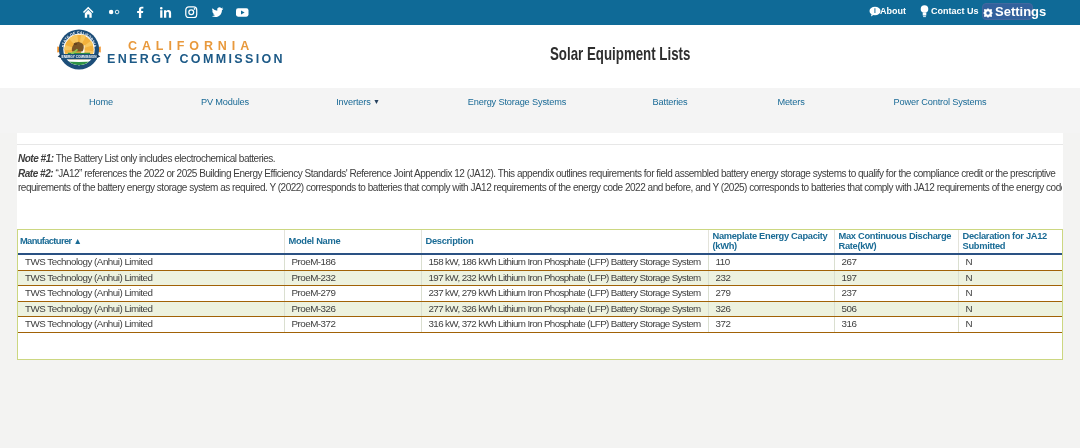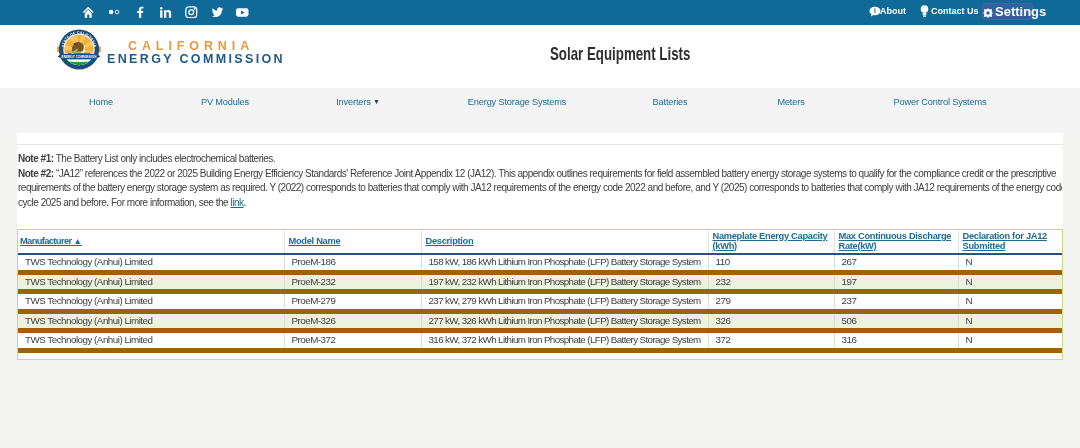--- a/index.html
+++ b/index.html
@@ -14,29 +14,29 @@
 .title { position:absolute; top:17.5px; left:550px; width:300px; font-size:19px; font-weight:bold; color:#2e2e2e; transform:scaleX(0.70); transform-origin:left top; white-space:nowrap; }
 .logotxt1 { position:absolute; left:107px; top:14px; font-size:12.5px; font-weight:bold; color:#e8993c; letter-spacing:4.9px; white-space:nowrap;margin-left:21px; }
 .logotxt2 { position:absolute; left:107px; top:27px; font-size:12.5px; font-weight:bold; color:#1d5a87; letter-spacing:2.35px; white-space:nowrap; }
 
 .nav { position:absolute; top:88px; left:0; width:1080px; height:45px; background:#f4f4f4; }
 .navlink { position:absolute; top:9px; transform:translateX(-50%); font-size:9.2px; letter-spacing:-0.15px; color:#1a6a96; white-space:nowrap; }
 
 .panel { position:absolute; top:133px; left:17px; width:1046px; height:227px; background:#fff; }
 .subline { position:absolute; top:11px; left:0; width:1046px; height:1px; background:#e7e7e7; }
 .notes { position:absolute; top:19px; left:1px; font-size:10px; color:#3e3e3e; line-height:14.6px; letter-spacing:-0.48px; white-space:nowrap; width:1044px; overflow:hidden; }
-.notes b { letter-spacing:-0.48px; }
+.notes b { letter-spacing:-0.48px;font-style:italic; }
 .notes a { color:#1a6a96; text-decoration:underline; }
 
 .tblwrap { position:absolute; top:96px; left:0; width:1046px; height:131px; border:1px solid #ccd781; background:#fff; }
 table { border-collapse:collapse; table-layout:fixed; width:1044px; font-size:9.8px; color:#404040; }
 th { text-align:left; vertical-align:middle; height:24px; padding:0 0 0 4px; font-size:9.3px; letter-spacing:-0.3px; line-height:9.7px; color:#1a6b95; border-right:1px solid #e3e3da; }
-th span { text-decoration:underline; }
+th span { }
 thead tr { border-bottom:2px solid #2a5183; }
-td { padding:0 0 0 7px; height:14.6px; line-height:14.6px; border-right:1px solid #dadfd0; border-bottom:5px solid #a16207; letter-spacing:-0.5px; white-space:nowrap; overflow:hidden; }
+td { padding:0 0 0 7px; height:14.6px; line-height:14.6px; border-right:1px solid #dadfd0; border-bottom:1px solid #a16207; letter-spacing:-0.5px; white-space:nowrap; overflow:hidden; }
 tr.alt { background:#edf2df; }
 </style>
 </head>
 <body>
 <div class="topbar">
   <svg class="tbicon" style="left:82px" viewBox="0 0 16 16">
       <path fill="#fff" d="M8 0.8 L1.2 7.6 L2.6 9 L8 3.6 L13.4 9 L14.8 7.6 Z"></path>
       <path fill="#fff" d="M3.6 9.2 L8 4.8 L12.4 9.2 V15 H9.4 V10.8 H6.6 V15 H3.6 Z"></path>
     </svg>
   <svg class="tbicon" style="left:107.5px;top:7px;height:10px" viewBox="0 0 20 10">
@@ -122,23 +122,22 @@
   <span class="navlink" style="left:358px">Inverters <span style="color:#26415e;font-size:7px;vertical-align:1px">▼</span></span>
   <span class="navlink" style="left:517px">Energy Storage Systems</span>
   <span class="navlink" style="left:670px">Batteries</span>
   <span class="navlink" style="left:791px">Meters</span>
   <span class="navlink" style="left:940px">Power Control Systems</span>
 </div>
 <div class="panel">
   <div class="subline"></div>
   <div class="notes">
     <div><b>Note #1:</b> The Battery List only includes electrochemical batteries.</div>
-    <div><b>Note #2:</b> “JA12” references the 2022 or 2025 Building Energy Efficiency Standards' Reference Joint Appendix 12 (JA12). This appendix outlines requirements for field assembled battery energy storage systems to qualify for the compliance credit or the prescriptive</div>
+    <div><b>Rate #2:</b> “JA12” references the 2022 or 2025 Building Energy Efficiency Standards' Reference Joint Appendix 12 (JA12). This appendix outlines requirements for field assembled battery energy storage systems to qualify for the compliance credit or the prescriptive</div>
     <div>requirements of the battery energy storage system as required. Y (2022) corresponds to batteries that comply with JA12 requirements of the energy code 2022 and before, and Y (2025) corresponds to batteries that comply with JA12 requirements of the energy code</div>
-    <div>cycle 2025 and before. For more information, see the <a>link</a>.</div>
   </div>
   <div class="tblwrap">
   <table>
     <colgroup>
           <col style="width:266px">
           <col style="width:137px">
           <col style="width:287px">
           <col style="width:126px">
           <col style="width:124px">
           <col style="width:104px">

